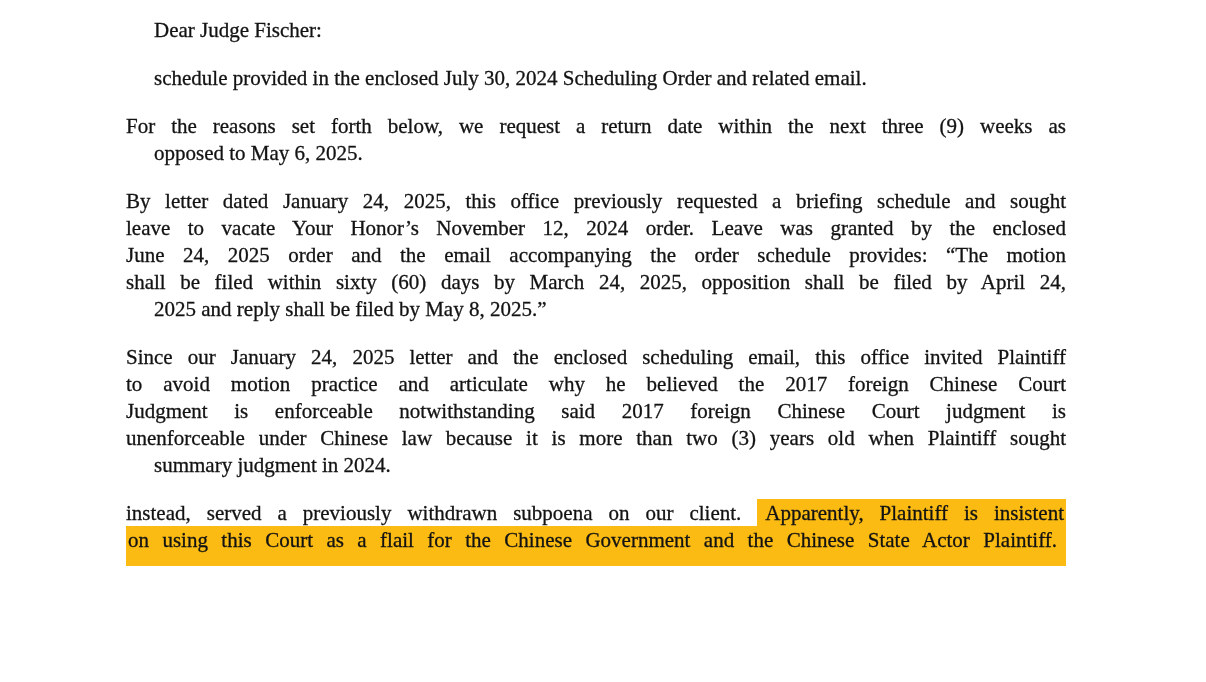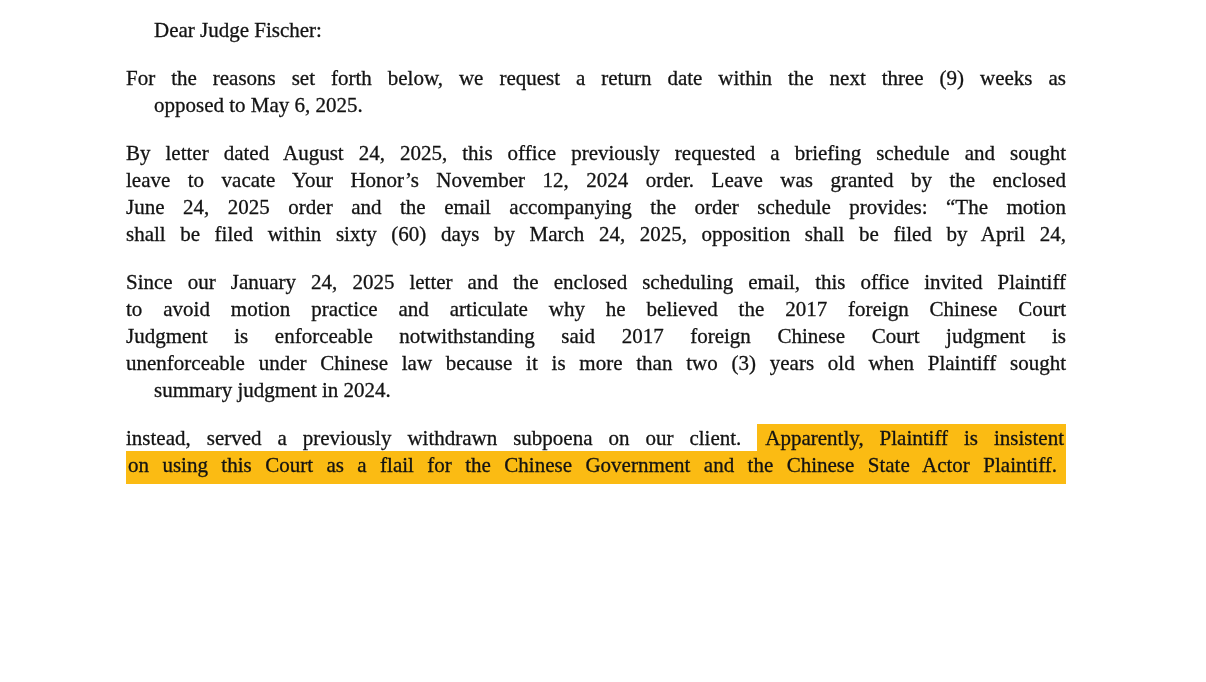--- a/index.html
+++ b/index.html
@@ -34,45 +34,47 @@
   .line.natural {
     text-align: left;
     text-align-last: left;
     margin-left: 28px;
   }
   .hl {
     background: var(--hl-color, #fbbb13);
     padding: 2px 2px 3px 8px;
   }
   .hl-full {
-    padding: 2px 9px 7px 2px;
+    padding: 2px 9px 14px 2px;
   }
 </style>
 </head>
 <body>
 
 <div class="page">
 
   <div class="para">
     <div class="line natural">Dear Judge Fischer:</div>
   </div>
 
   <div class="para">
+    <div class="line natural">schedule provided in the enclosed July 30, 2024 Scheduling Order and related email.</div>
   </div>
 
   <div class="para">
     <div class="line">For the reasons set forth below, we request a return date within the next three (9) weeks as</div>
     <div class="line natural">opposed to May 6, 2025.</div>
   </div>
 
   <div class="para">
-    <div class="line">By letter dated August 24, 2025, this office previously requested a briefing schedule and sought</div>
+    <div class="line">By letter dated January 24, 2025, this office previously requested a briefing schedule and sought</div>
     <div class="line">leave to vacate Your Honor’s November 12, 2024 order.  Leave was granted by the enclosed</div>
     <div class="line">June 24, 2025 order and the email accompanying the order schedule provides: “The motion</div>
     <div class="line">shall be filed within sixty (60) days by March 24, 2025, opposition shall be filed by April 24,</div>
+    <div class="line natural">2025 and reply shall be filed by May 8, 2025.”</div>
   </div>
 
   <div class="para">
     <div class="line">Since our January 24, 2025 letter and the enclosed scheduling email, this office invited Plaintiff</div>
     <div class="line">to avoid motion practice and articulate why he believed the 2017 foreign Chinese Court</div>
     <div class="line">Judgment is enforceable notwithstanding said 2017 foreign Chinese Court judgment is</div>
     <div class="line">unenforceable under Chinese law because it is more than two (3) years old when Plaintiff sought</div>
     <div class="line natural">summary judgment in 2024.</div>
   </div>
 

